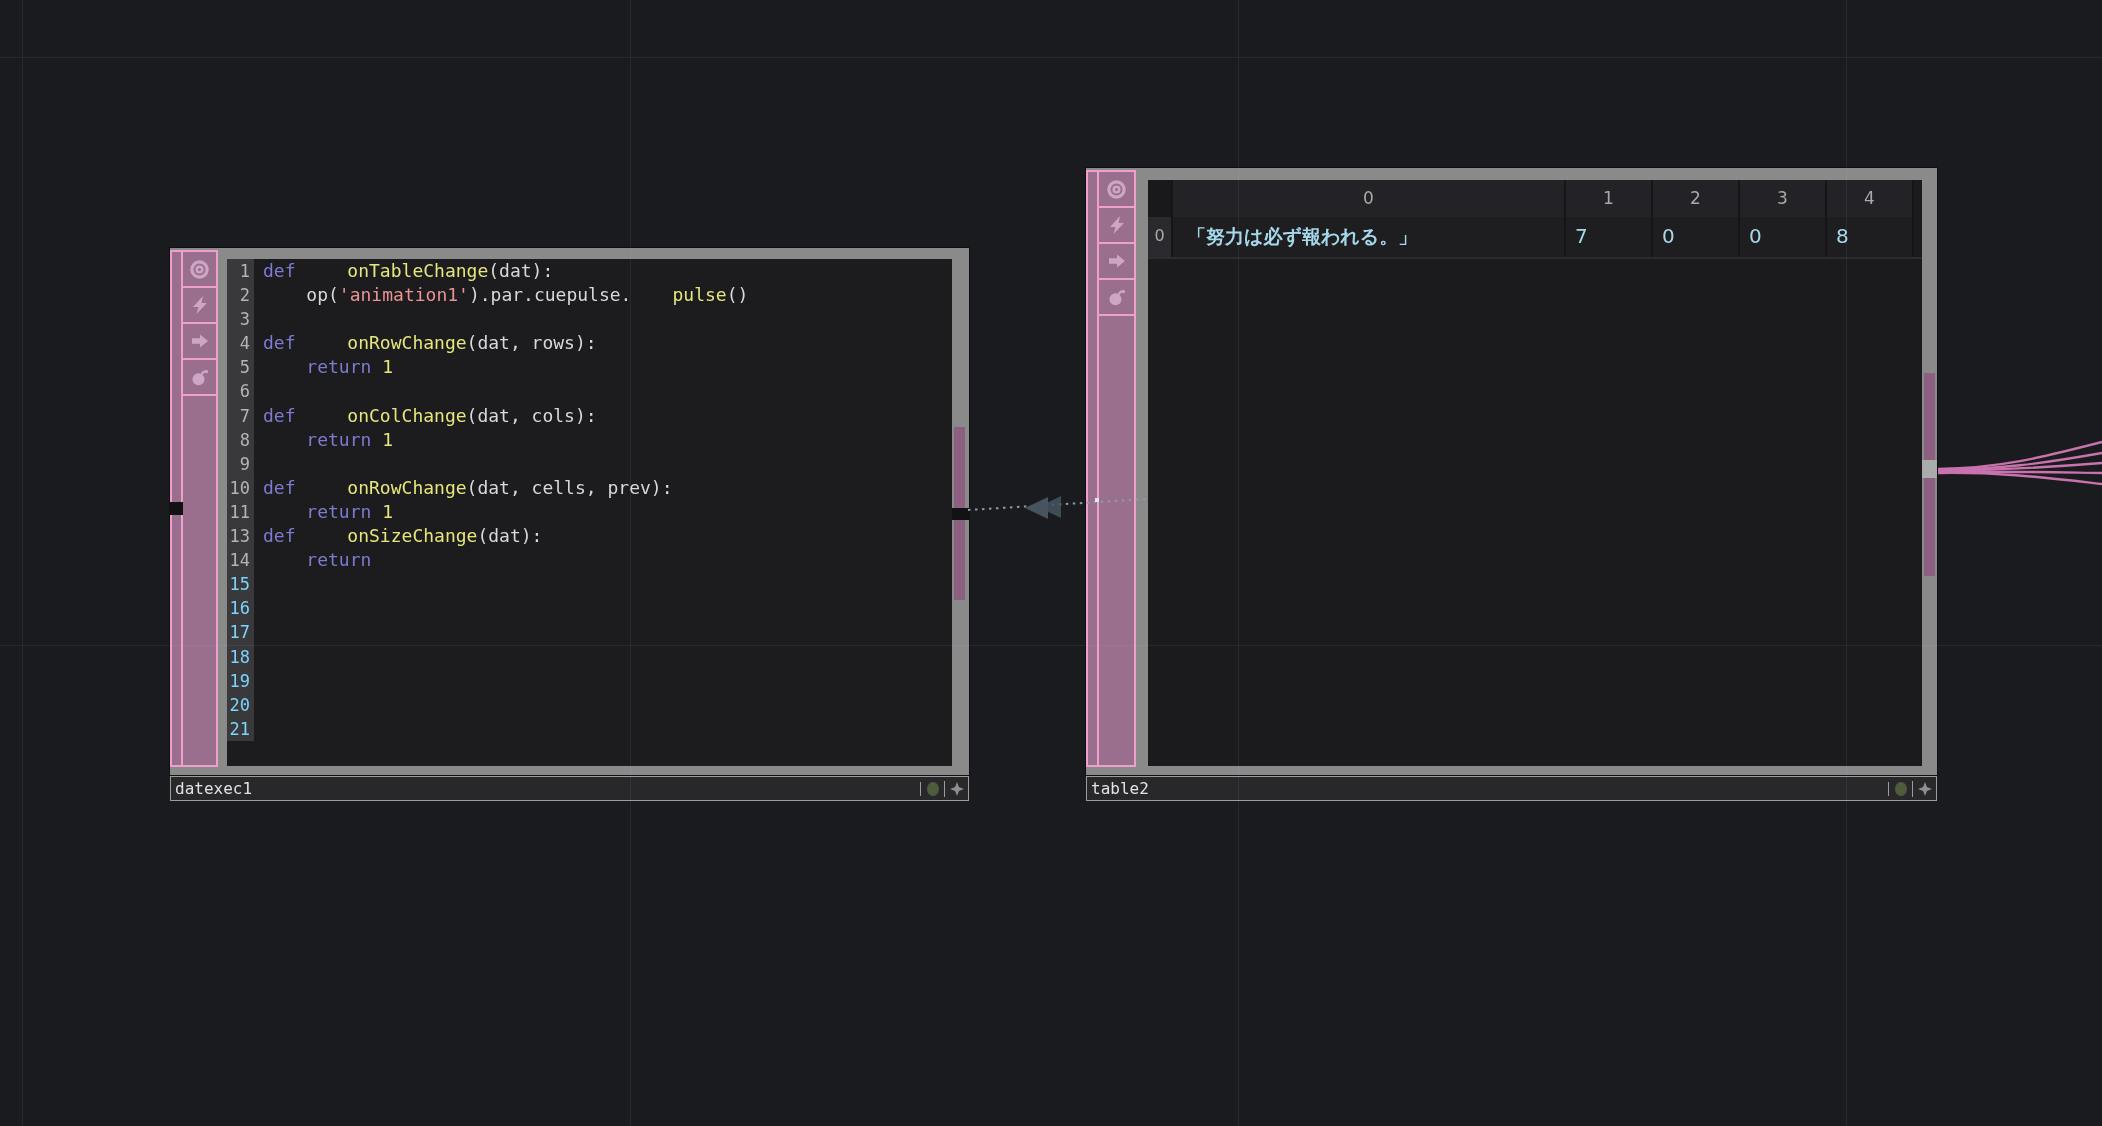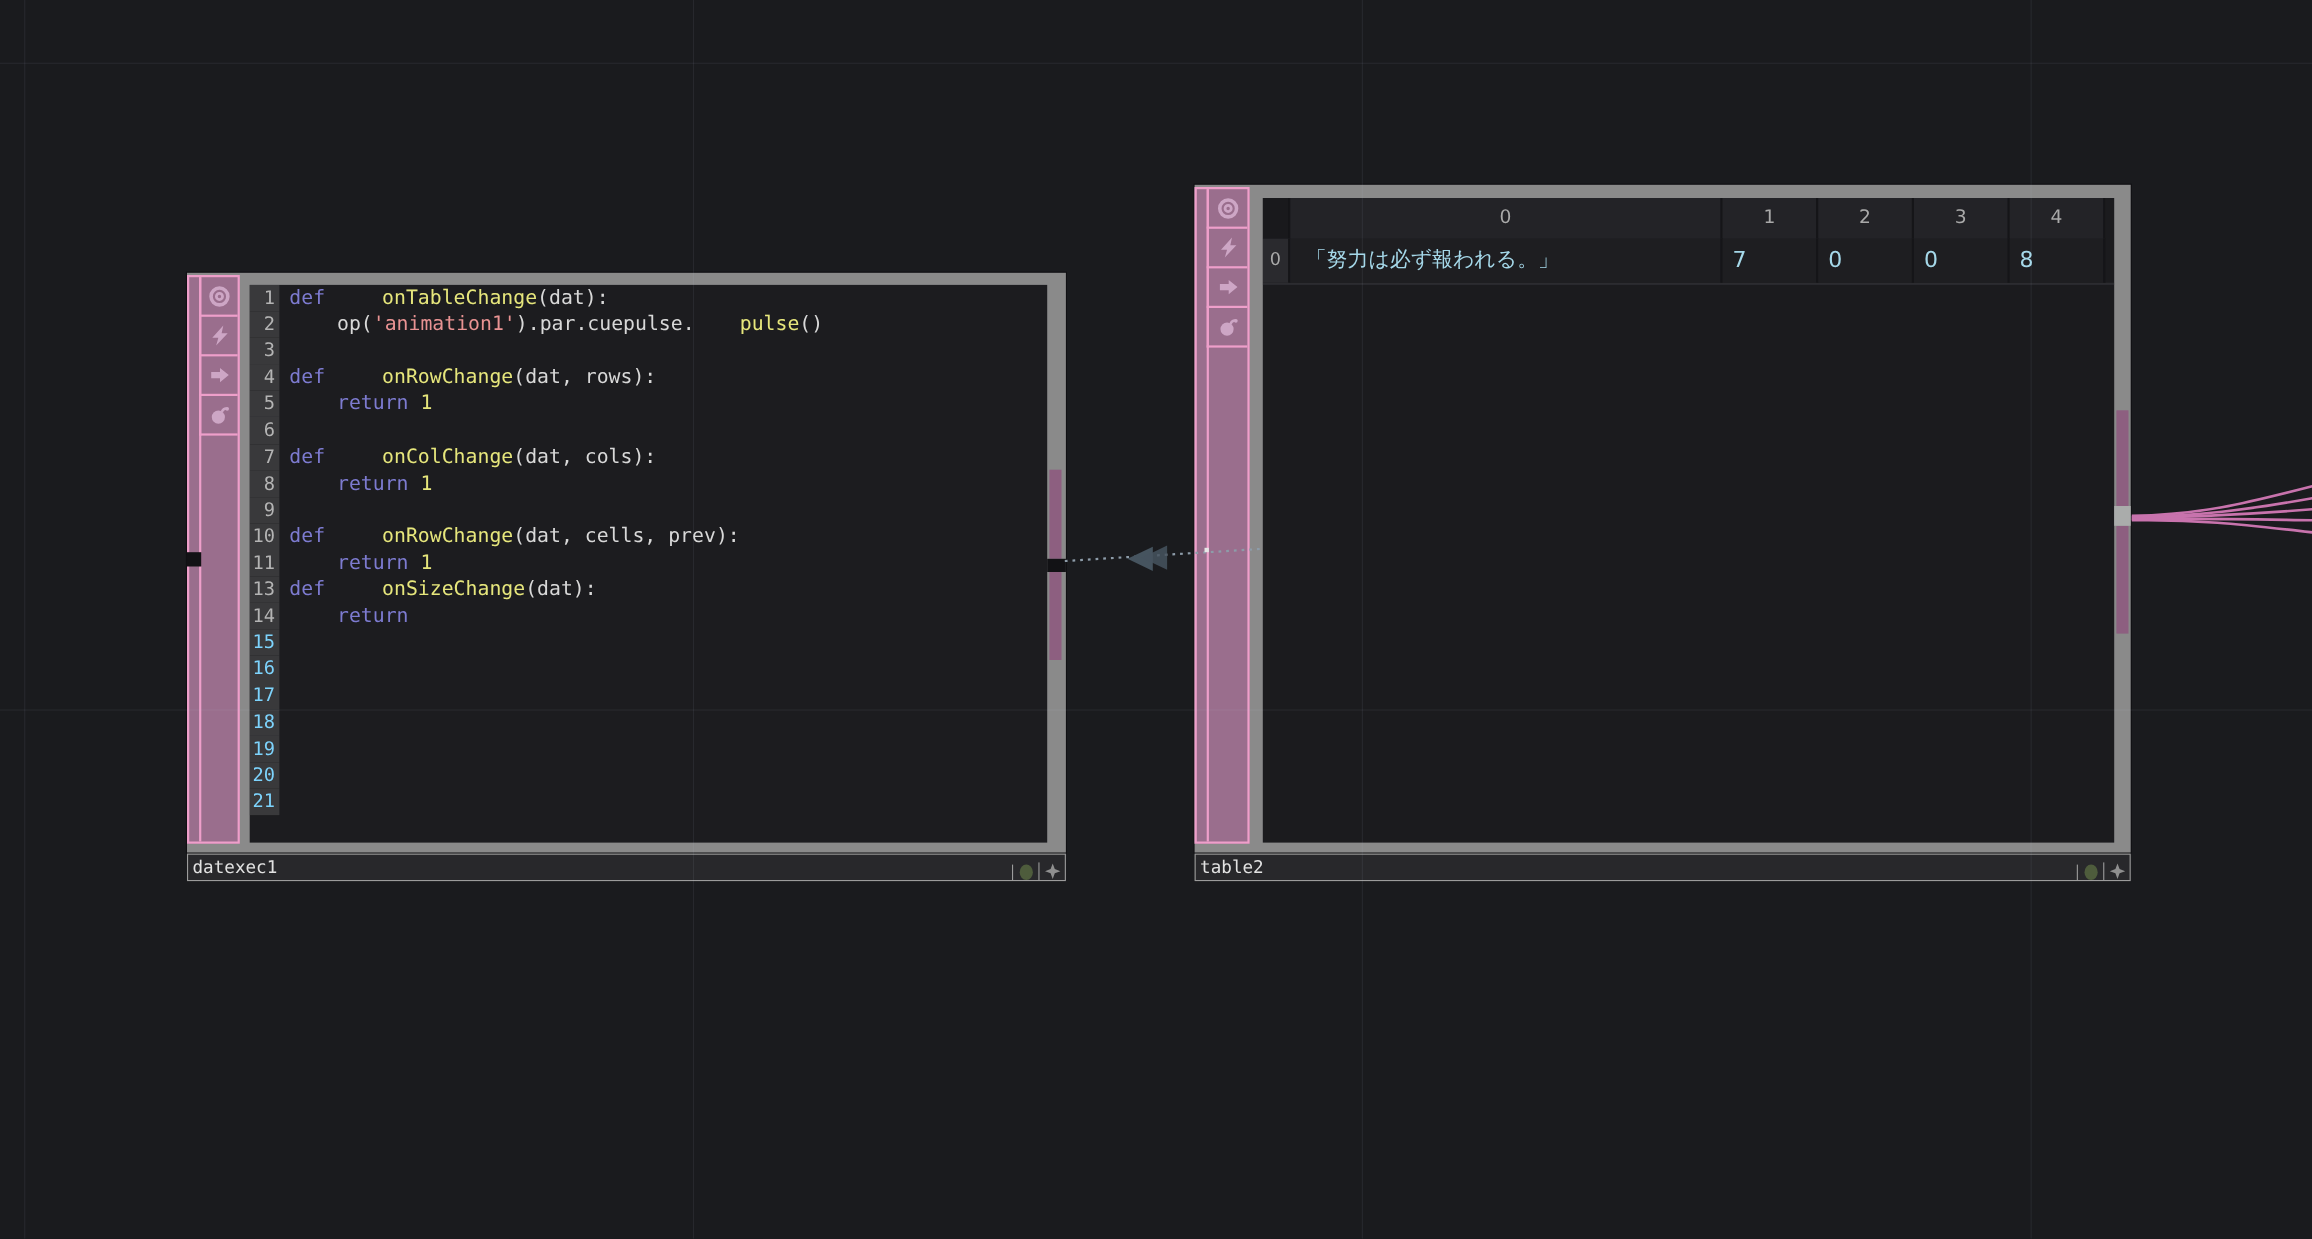--- a/index.html
+++ b/index.html
@@ -25,21 +25,21 @@
   .fboxes{position:absolute;left:9px;top:0;right:0;}
   .fbox{height:34px;border-left:2px solid var(--pink);border-bottom:2px solid var(--pink);
         display:flex;align-items:center;justify-content:center;}
   .fbox svg{display:block;}
   .in-notch{position:absolute;left:-2px;width:13px;height:13px;background:#121215;}
   .conn-rect{position:absolute;width:11px;background:var(--connector);}
   .out-notch{position:absolute;right:0;width:17px;height:12px;background:#121215;}
   .out-gap{position:absolute;right:0;width:15px;background:#aaacab;}
 
   .namebar{position:absolute;left:0;right:0;bottom:0;height:25px;background:#28282b;
-           border:1px solid #9c9c9c;box-sizing:border-box;display:flex;align-items:flex-end;}
+           border:1px solid #9c9c9c;box-sizing:border-box;display:flex;align-items:center;}
   .nm{flex:1;font-family:"DejaVu Sans Mono",monospace;font-size:16px;line-height:23px;
       color:#e2e2e2;padding-left:4px;white-space:nowrap;overflow:hidden;}
   .nb-btn{width:23px;border-left:1px solid #9c9c9c;display:flex;align-items:center;
           justify-content:center;}
   .nb-dot{width:12px;height:14px;border-radius:50%;background:#4e5c3c;}
 
   
   .code-line{display:flex;height:24.1px;line-height:24.1px;
              font-family:"DejaVu Sans Mono",monospace;font-size:18px;white-space:pre;}
   .ln{width:27px;background:var(--gutterbg);color:#b4b4b4;font-size:17px;
@@ -55,21 +55,21 @@
   .hrow{height:37px;}
   .hcell{background:#232327;color:#a9a9a9;font-size:17px;text-align:center;
          line-height:36px;border-right:2px solid #151518;}
   .corner{width:25px;background:#19191c;border-right:2px solid #151518;}
   .c0{width:393px;} .cn{width:87px;}
   .drow{height:40px;border-bottom:2px solid #2c2c30;}
   .icell{width:25px;background:#2a2a2e;color:#a9a9a9;font-size:16px;text-align:center;
          line-height:38px;border-right:2px solid #151518;}
   .dcell{background:#1e1e21;color:var(--cyan);font-size:20px;line-height:38px;
          padding-left:9px;border-right:2px solid #151518;white-space:nowrap;overflow:hidden;}
-  .dcell.jp{font-size:19px;padding-left:14px;}
+  .dcell.jp{font-size:19px;padding-left:14px;font-weight:bold;}
 
   .overlay{position:absolute;left:0;top:0;pointer-events:none;z-index:40;}
   .wire{stroke:var(--wire);stroke-width:2.4;fill:none;}
   .refline{stroke:#8d9ca9;stroke-width:2;stroke-dasharray:2.5 4.5;}
   .refarrow{fill:#46545f;}
 </style>
 </head>
 <body>
 
 <div class="node" style="left:170px;top:248px;width:799px;height:553px;">

